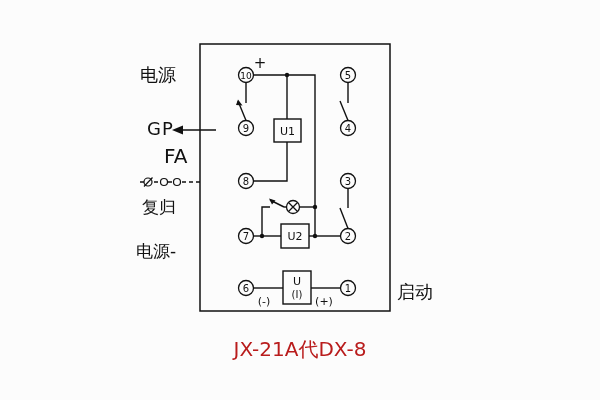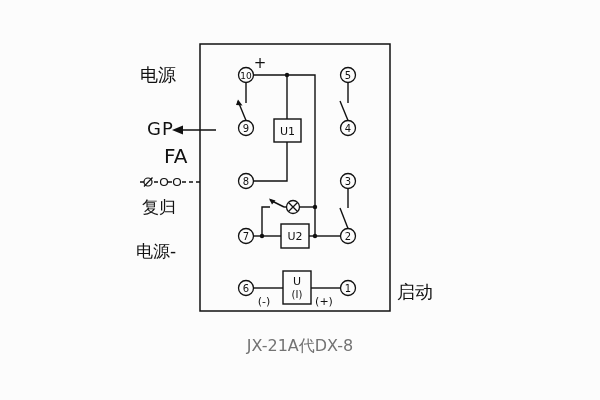--- a/index.html
+++ b/index.html
@@ -15,21 +15,21 @@
   svg{position:absolute;left:0;top:0;}
   .lbl{position:absolute;white-space:nowrap;color:#111;}
   .lbl-power-plus{left:140px;top:63px;font-size:18px;}
   .lbl-gp{left:147px;top:118px;font-size:18px;letter-spacing:1px;}
   .lbl-fa{left:164px;top:144px;font-size:20px;}
   .lbl-reset{left:142px;top:196px;font-size:17px;text-align:center;}
   .lbl-power-minus{left:136px;top:226px;font-size:17px;margin-top:14px;}
   .lbl-start{left:397px;top:280px;font-size:18px;text-align:right;}
   .title{
     position:absolute;left:195px;top:336px;width:210px;
-    text-align:center;font-size:16px;color:#737373;
+    text-align:center;font-size:20px;color:#b91c1c;
   }
 </style>
 </head>
 <body>
 
 <div class="canvas">
 
   <svg width="600" height="400" viewBox="0 0 600 400">
     <g fill="none" stroke="#111" stroke-width="1.5">
 

